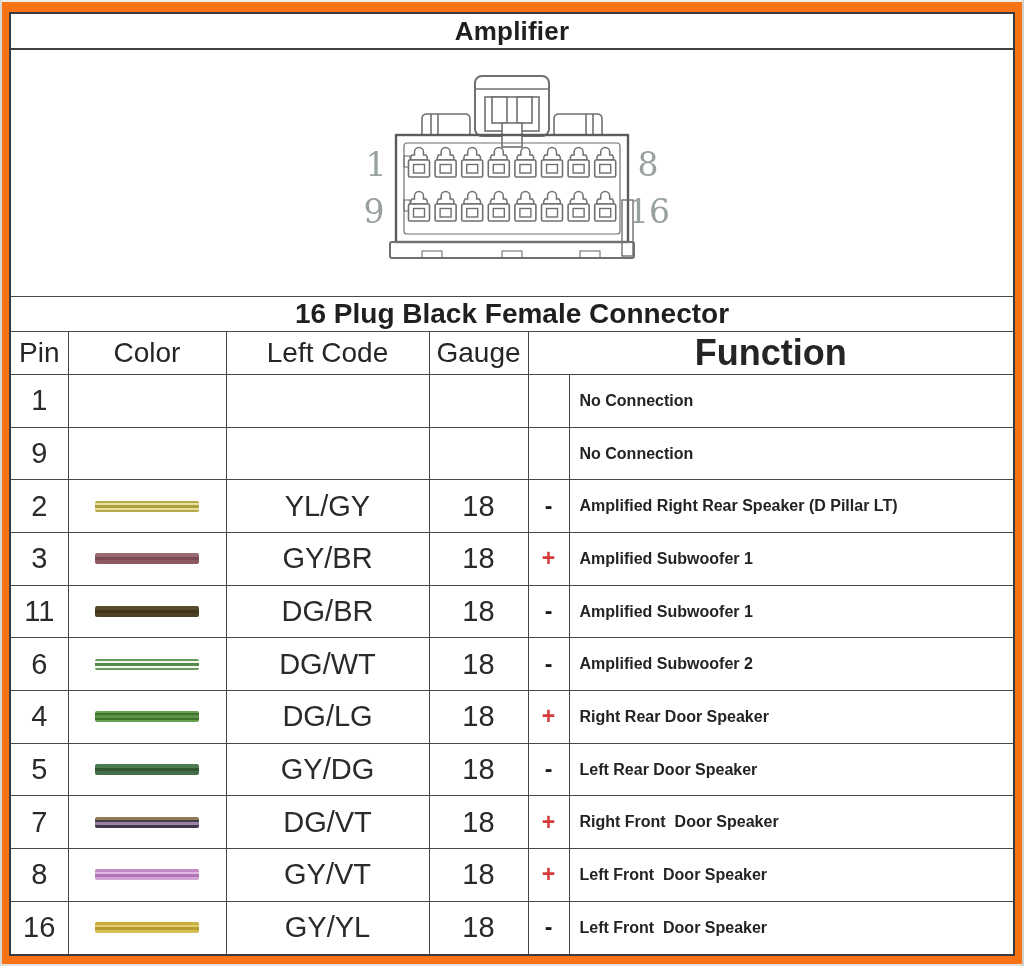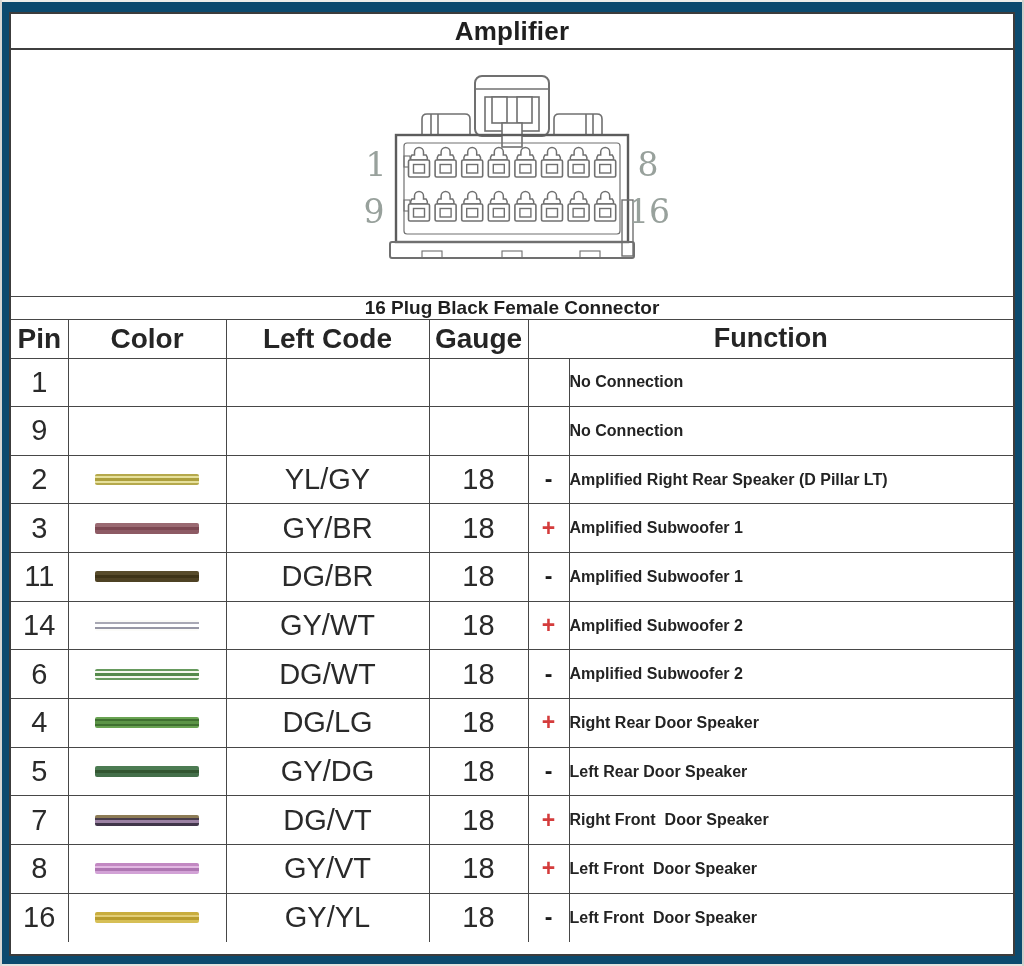--- a/index.html
+++ b/index.html
@@ -1,61 +1,61 @@
 <!DOCTYPE html>
 <html><head>
 <meta charset="utf-8">
 <style>
   html,body { margin:0; padding:0; background:#ffffff; }
   .page {
     position:relative; width:1024px; height:966px;
-    background:#0c4a6e;
+    background:#f97316;
     font-family:"Liberation Sans", sans-serif;
     color:#1f1f1f;
     overflow:hidden;
     box-shadow: inset 2px 0 0 #d8d8d4, inset -2px 0 0 #cfcfcb, inset 0 -2px 0 #e2e2de, inset 0 2px 0 #eeeeea;
   }
   .sheet {
     position:absolute; left:9px; top:12px; width:1006px; height:944px;
     border:2px solid #3c3c3c; box-sizing:border-box; background:#fff;
   }
   .title-row {
     height:36px; box-sizing:border-box; border-bottom:2px solid #3f3f3f;
     display:flex; align-items:center; justify-content:center;
     font-weight:bold; font-size:26px; letter-spacing:0.2px;
   }
   .connector-area {
     height:246px; box-sizing:border-box;
     display:flex; justify-content:center; align-items:flex-start;
   }
   .connector-svg { margin-top:22px; }
   .subtitle-row {
-    height:24px; box-sizing:border-box;
+    height:36px; box-sizing:border-box;
     border-top:1.8px solid #474747; border-bottom:1.8px solid #474747;
     display:flex; align-items:center; justify-content:center;
-    font-weight:bold; font-size:19px;
+    font-weight:bold; font-size:28px;
   }
   table.pin-table {
     width:100%; height:622px; border-collapse:collapse; table-layout:fixed;
   }
   .pin-table th, .pin-table td {
     border:1.5px solid #474747; box-sizing:border-box; padding:0; overflow:hidden;
   }
   .pin-table tr > *:first-child { border-left:none; }
   .pin-table tr > *:last-child { border-right:none; }
   .pin-table thead tr > * { border-top:none; }
   .pin-table tbody tr:last-child > * { border-bottom:none; }
   .pin-table thead tr { height:38px; }
   .pin-table tbody tr { height:36.5px; }
-  th { font-weight:bold; font-size:28px; color:#252525; }
-  th.h-func { font-weight:bold; font-size:27px; }
+  th { font-weight:normal; font-size:28px; color:#252525; }
+  th.h-func { font-weight:bold; font-size:36px; }
   td.c-pin, td.c-code, td.c-gauge { text-align:center; font-size:29px; color:#2a2a2a; }
   td.c-pol { text-align:center; font-weight:bold; font-size:23px; }
   td.c-func {
-    font-weight:bold; font-size:16px; 
+    font-weight:bold; font-size:16px; padding-left:10px;
     text-align:left; white-space:pre-wrap; color:#232323;margin-left:7px;
   }
   .swatch { width:104px; height:11px; margin:0 auto; border-radius:2px; }
   .pin-labels text { font-family:"DejaVu Serif", serif; }
 </style>
 </head>
 <body>
 
 <div class="page">
   <div class="sheet">
@@ -263,30 +263,20 @@
     <td class="c-pin">11</td>
     <td class="c-color">
       <div class="swatch" style="background: linear-gradient(rgb(88, 76, 44) 0%, rgb(88, 76, 44) 33.3%, rgb(62, 52, 24) 33.3%, rgb(62, 52, 24) 66.7%, rgb(78, 66, 36) 66.7%, rgb(78, 66, 36) 100%);"></div>
     </td>
     <td class="c-code">DG/BR</td>
     <td class="c-gauge">18</td>
     <td class="c-pol" style="color: rgb(28, 28, 28);">-</td>
     <td class="c-func">Amplified Subwoofer 1</td>
   </tr>
 
-  <tr>
-    <td class="c-pin">14</td>
-    <td class="c-color">
-      <div class="swatch" style="background: linear-gradient(rgb(251, 251, 248) 0%, rgb(251, 251, 248) 20%, rgb(168, 168, 180) 20%, rgb(168, 168, 180) 40%, rgb(255, 255, 255) 40%, rgb(255, 255, 255) 60%, rgb(150, 150, 164) 60%, rgb(150, 150, 164) 80%, rgb(251, 251, 248) 80%, rgb(251, 251, 248) 100%);"></div>
-    </td>
-    <td class="c-code">GY/WT</td>
-    <td class="c-gauge">18</td>
-    <td class="c-pol" style="color: rgb(212, 60, 60);">+</td>
-    <td class="c-func">Amplified Subwoofer 2</td>
-  </tr>
 
   <tr>
     <td class="c-pin">6</td>
     <td class="c-color">
       <div class="swatch" style="background: linear-gradient(rgb(103, 154, 94) 0%, rgb(103, 154, 94) 20%, rgb(244, 248, 238) 20%, rgb(244, 248, 238) 40%, rgb(85, 138, 76) 40%, rgb(85, 138, 76) 60%, rgb(244, 248, 238) 60%, rgb(244, 248, 238) 80%, rgb(103, 154, 94) 80%, rgb(103, 154, 94) 100%);"></div>
     </td>
     <td class="c-code">DG/WT</td>
     <td class="c-gauge">18</td>
     <td class="c-pol" style="color: rgb(28, 28, 28);">-</td>
     <td class="c-func">Amplified Subwoofer 2</td>

